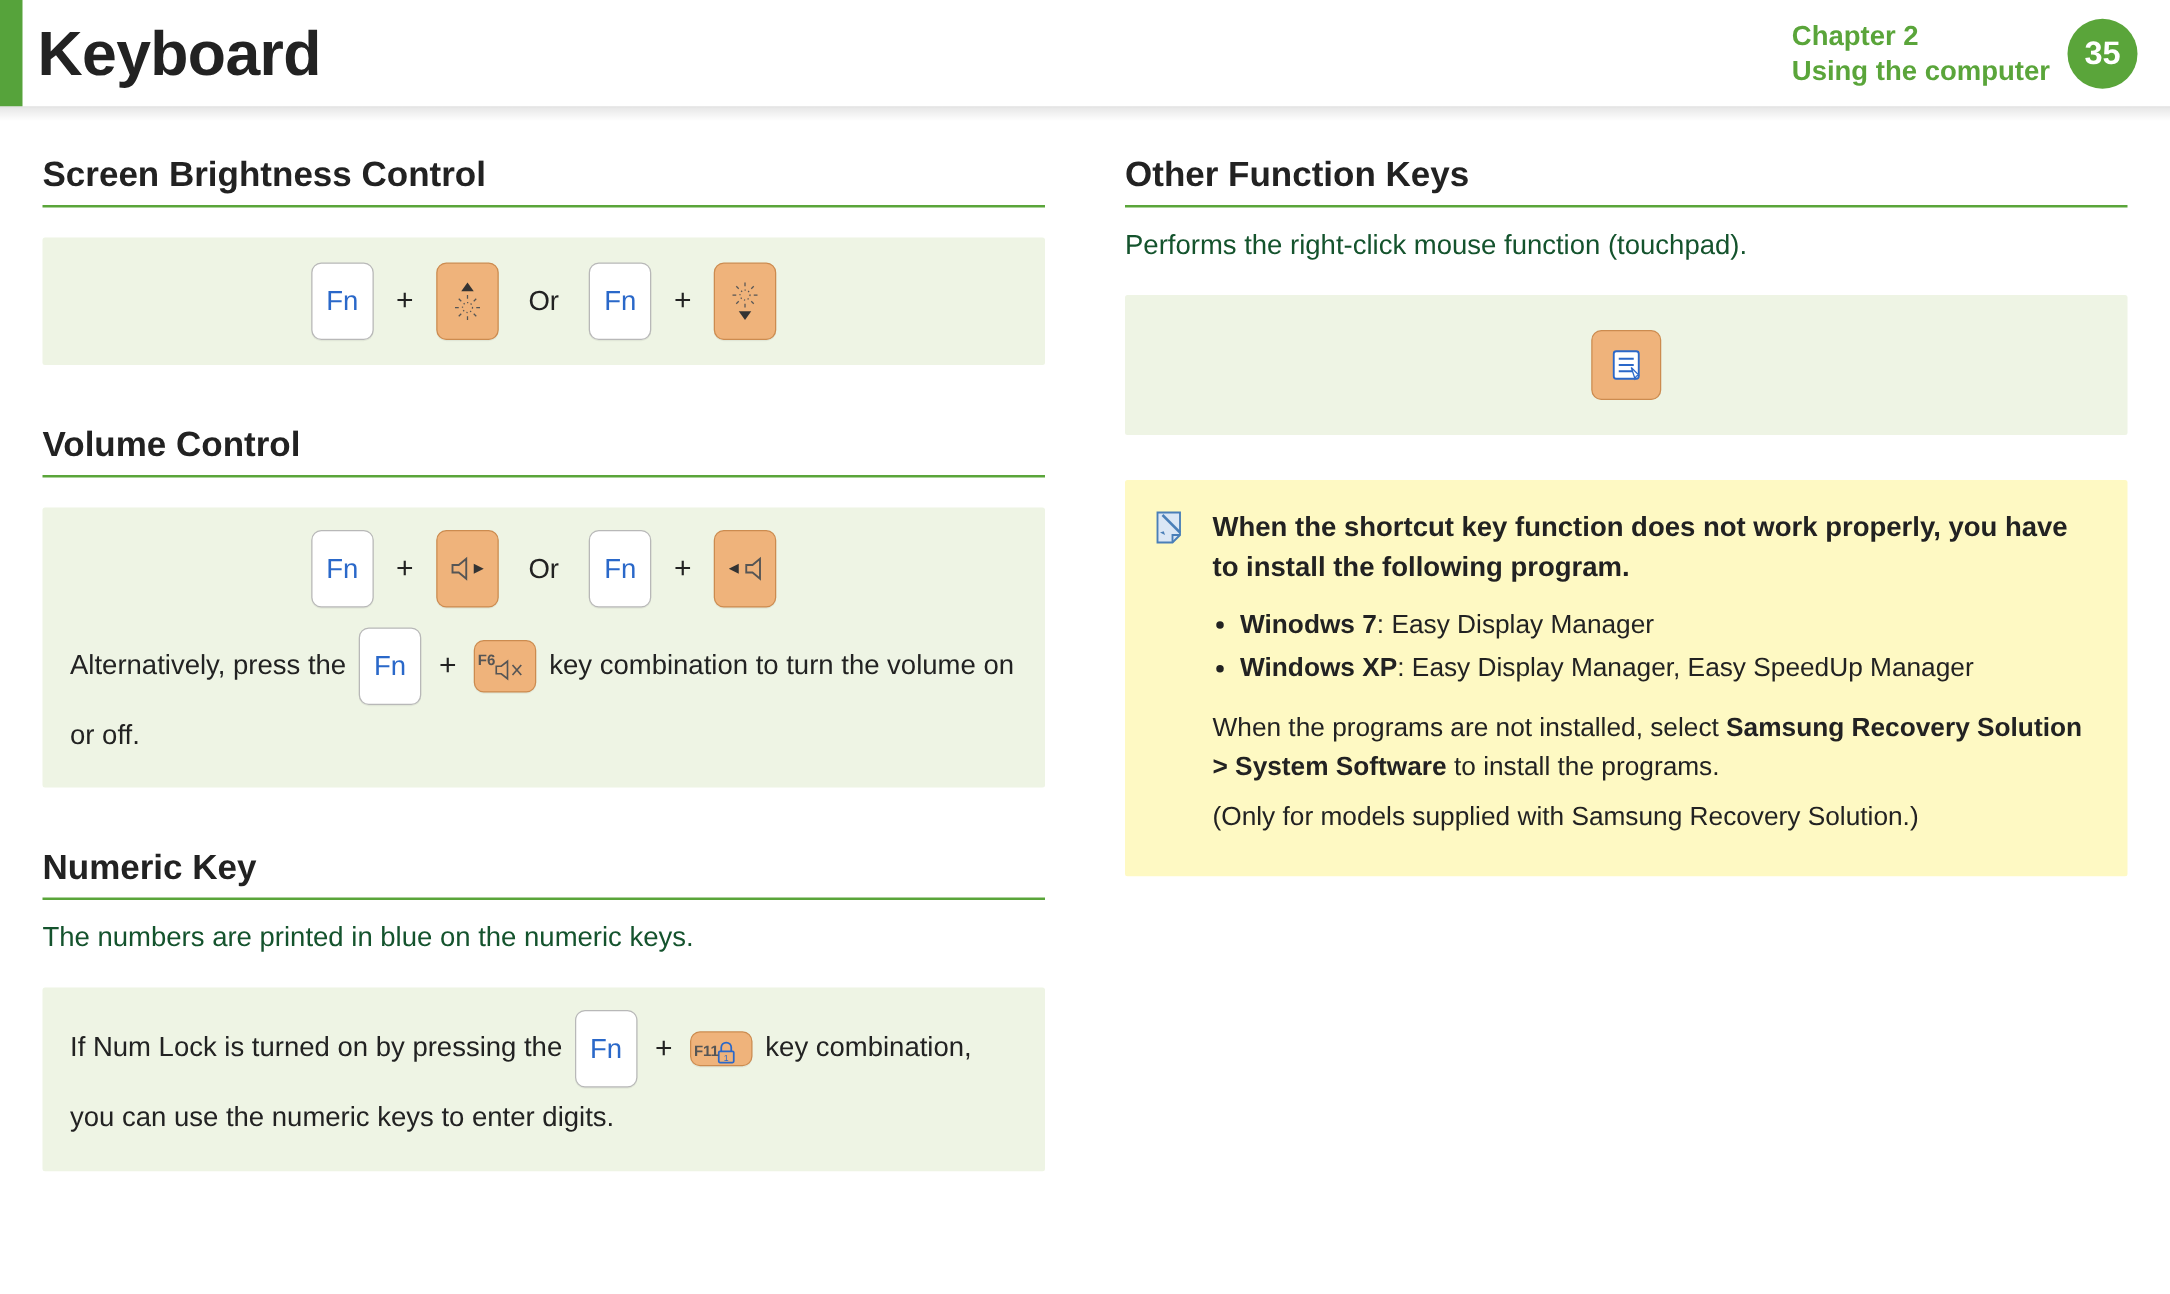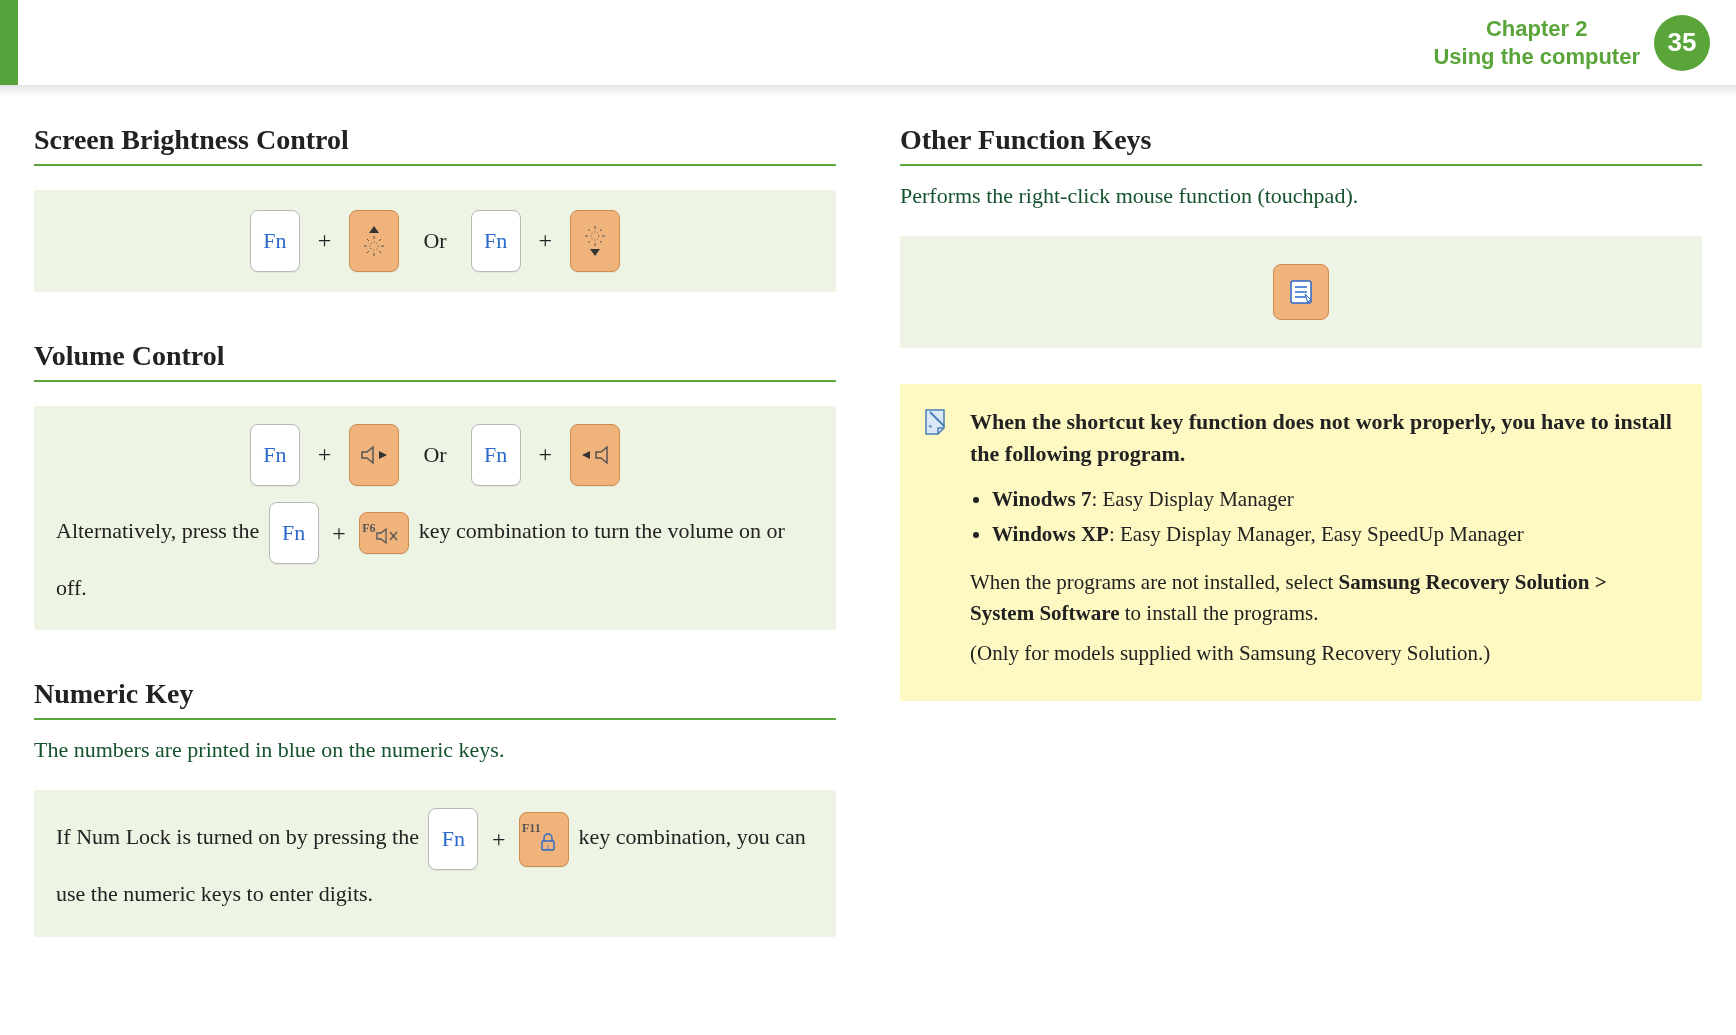--- a/index.html
+++ b/index.html
@@ -16,28 +16,28 @@
   .hdr::after {
     content: "";
     position: absolute; left: 0; right: 0; bottom: -12px; height: 12px;
     background: linear-gradient(to bottom, rgba(0,0,0,0.10), rgba(0,0,0,0));
     pointer-events: none;
   }
   .hdr-left { display: flex; align-items: center; height: 100%; }
   .hdr-bar { width: 18px; height: 100%; background: #56a33b; }
   .hdr-title { font-size: 50px; font-weight: 800; margin-left: 12px; letter-spacing: -0.5px; }
   .hdr-right { display: flex; align-items: center; padding-right: 26px; gap: 14px; }
-  .chap { text-align: center; color: #5aa53a; font-weight: 700; line-height: 1.25; font-size: 22px; }
+  .chap { text-align: left; color: #5aa53a; font-weight: 700; line-height: 1.25; font-size: 22px; }
   .pg-badge {
     width: 56px; height: 56px; border-radius: 50%;
     background: #5aa53a; color: #fff; font-weight: 700; font-size: 26px;
     display: flex; align-items: center; justify-content: center;
   }
 
-  .cols { display: flex; gap: 64px; padding: 38px 34px 0 34px; font-family: Liberation Serif, serif; }
+  .cols { display: flex; gap: 64px; padding: 38px 34px 0 34px; }
   .col { flex: 1 1 0; min-width: 0; }
 
   h2.sec {
     font-size: 28px; font-weight: 800; padding-bottom: 8px; margin-top: 20px;
     border-bottom: 2px solid #5aa53a;
   }
   .col h2.sec:first-child { margin-top: 0; }
 
   p.body { font-size: 22px; line-height: 1.45; margin-top: 14px; color: #14532d; }
 
@@ -91,20 +91,21 @@
   svg { display: block; }
 </style>
 </head>
 <body>
 
 <div class="page">
 
   <div class="hdr">
     <div class="hdr-left">
       <div class="hdr-bar"></div>
+      <div class="hdr-title">Keyboard</div>
     </div>
     <div class="hdr-right">
       <div class="chap">
         <div>Chapter 2</div>
         <div>Using the computer</div>
       </div>
       <div class="pg-badge">35</div>
     </div>
   </div>
 
@@ -189,21 +190,21 @@
           <span> key combination to turn the volume on or off.</span>
         </div>
       </div>
 
       <h2 class="sec" style="margin-top:48px">Numeric Key</h2>
       <p class="body">The numbers are printed in blue on the numeric keys.</p>
       <div class="panel" style="line-height:2.2">
         <span>If Num Lock is turned on by pressing the </span>
         <span class="key">Fn</span>
         <span class="op">+</span>
-        <span class="key icon" style="height:55px">
+        <span class="key icon" style="height:28px">
           <span class="fkey">F11</span>
           <svg width="20" height="20" viewBox="0 0 20 20" style="margin-left:8px;margin-top:6px">
             <rect x="4" y="9" width="12" height="9" rx="1" fill="none" stroke="#2a68c9" stroke-width="1.4"></rect>
             <path d="M6 9 v-3 a4 4 0 0 1 8 0 v3" fill="none" stroke="#2a68c9" stroke-width="1.4"></path>
             <text x="10" y="17" font-size="7" text-anchor="middle" fill="#2a68c9">1</text>
           </svg>
         </span>
         <span> key combination, you can use the numeric keys to enter digits.</span>
       </div>
 

